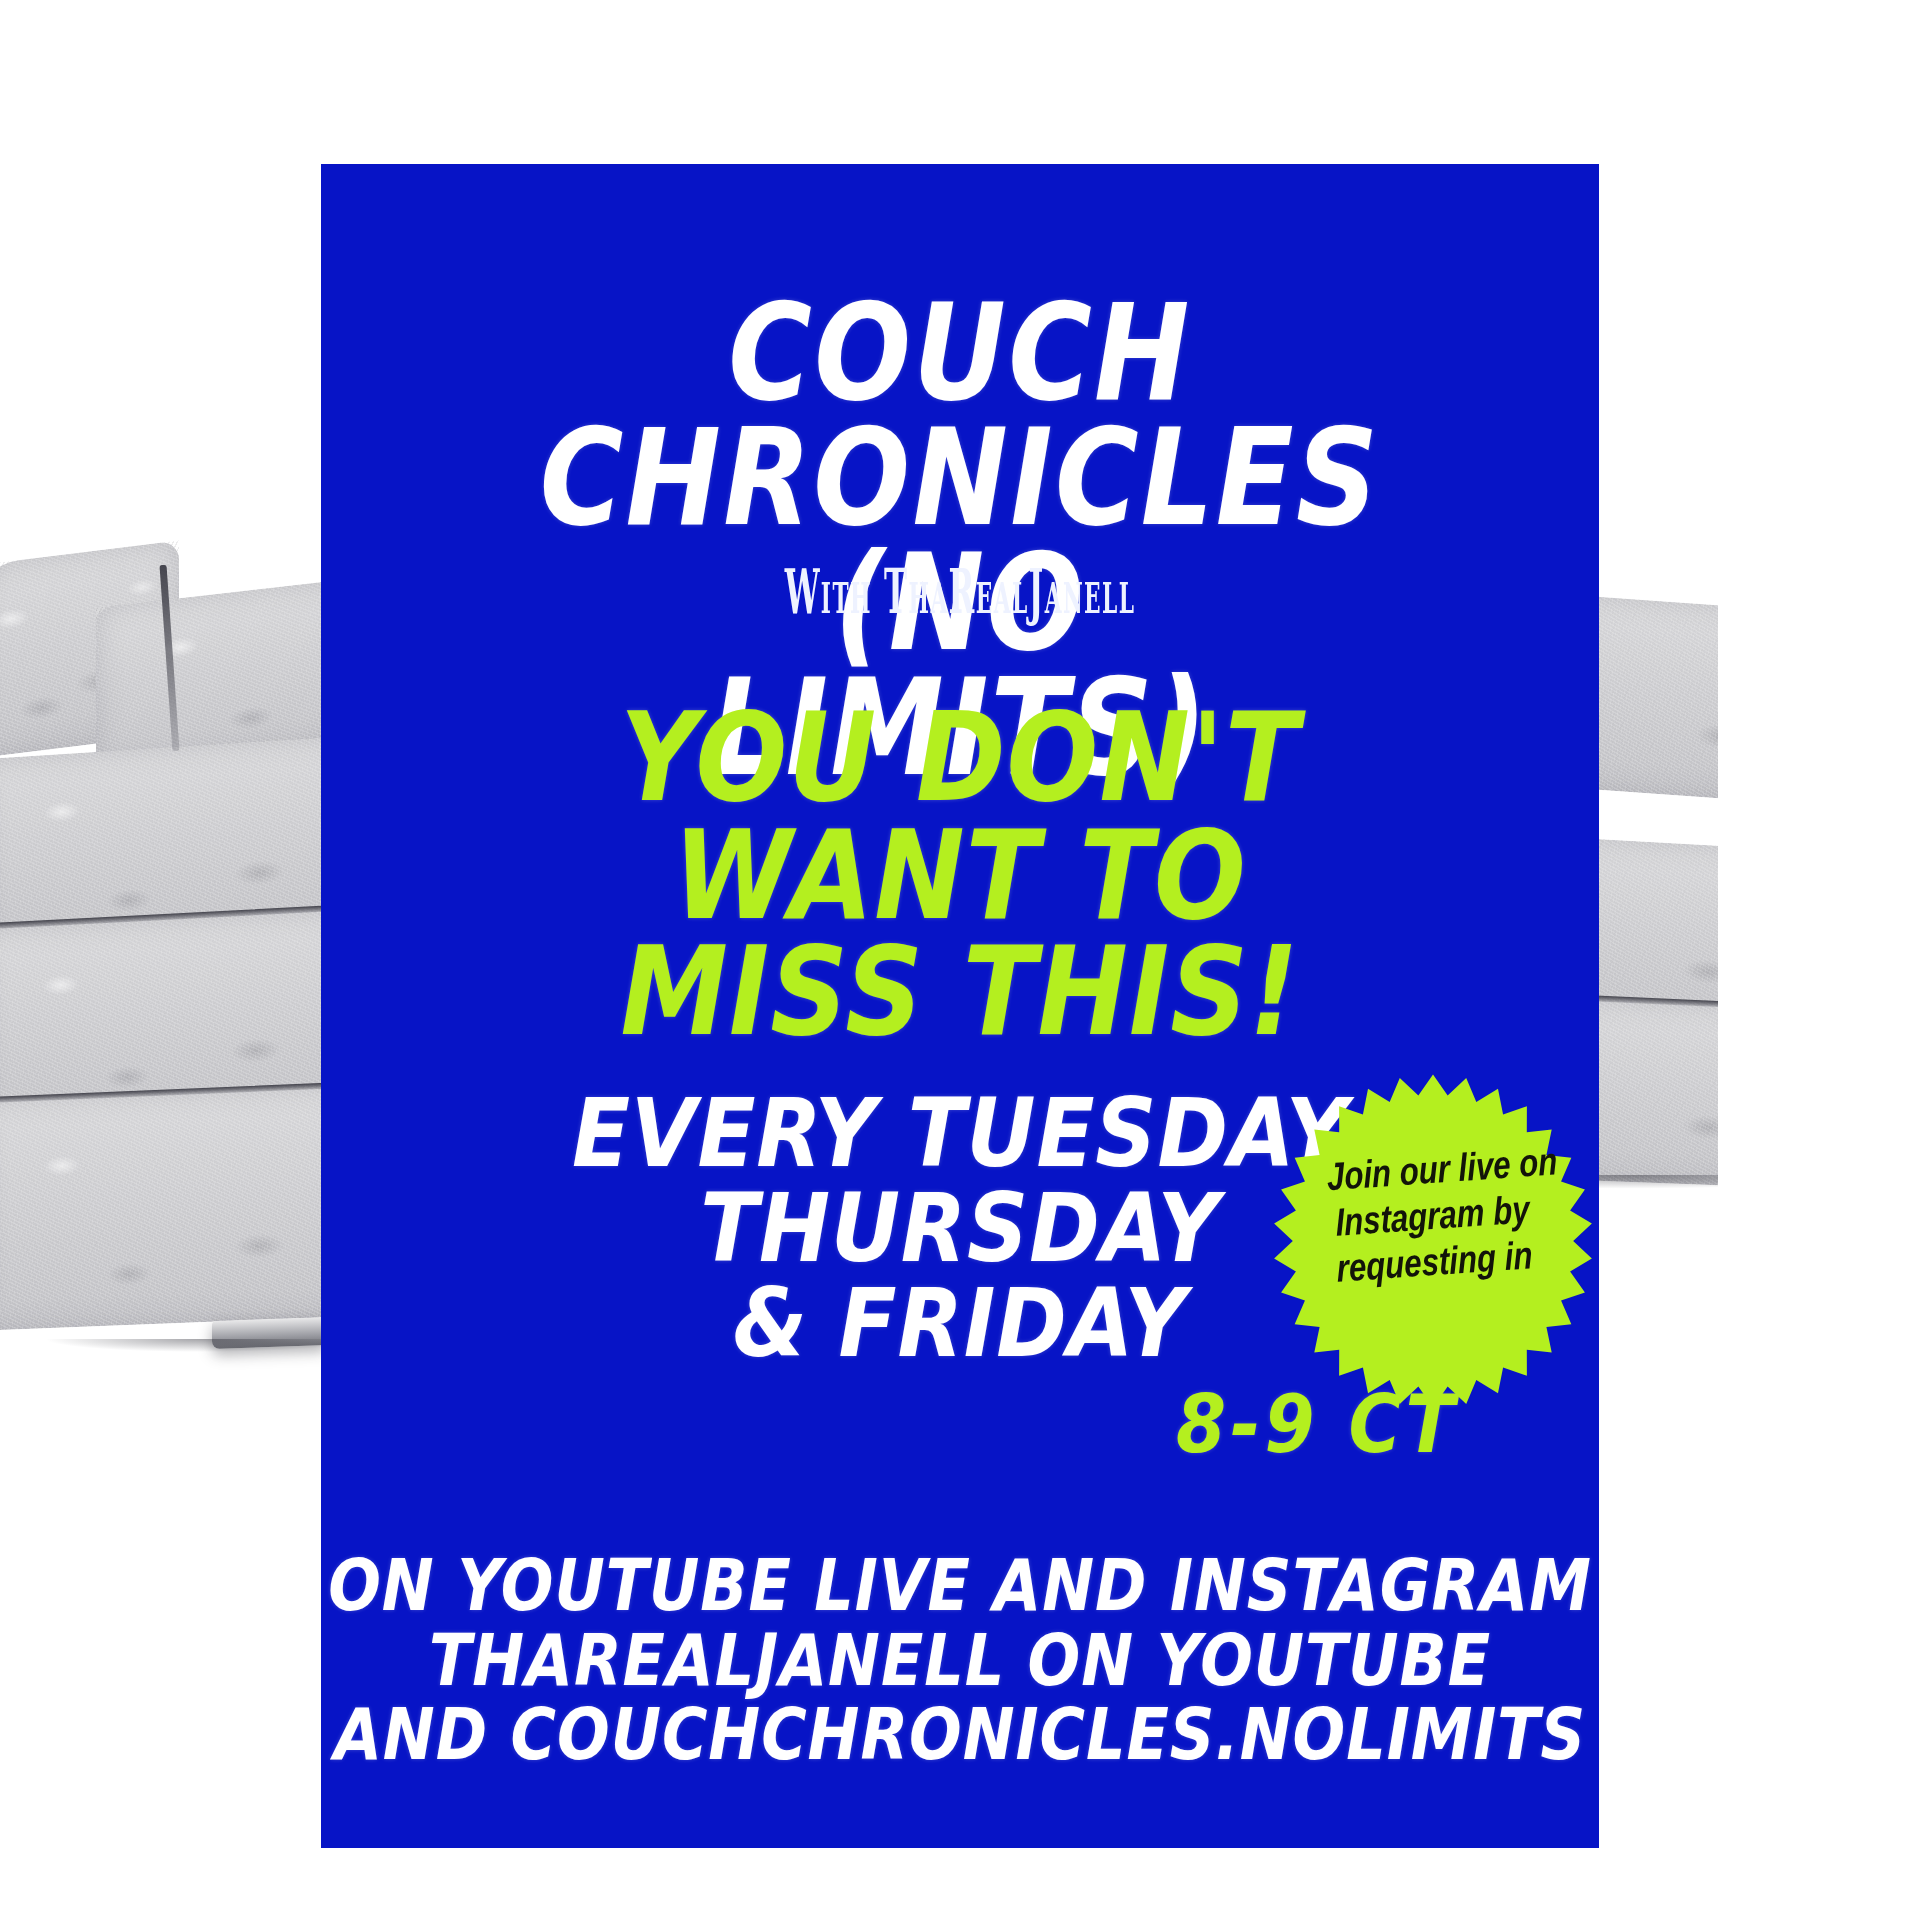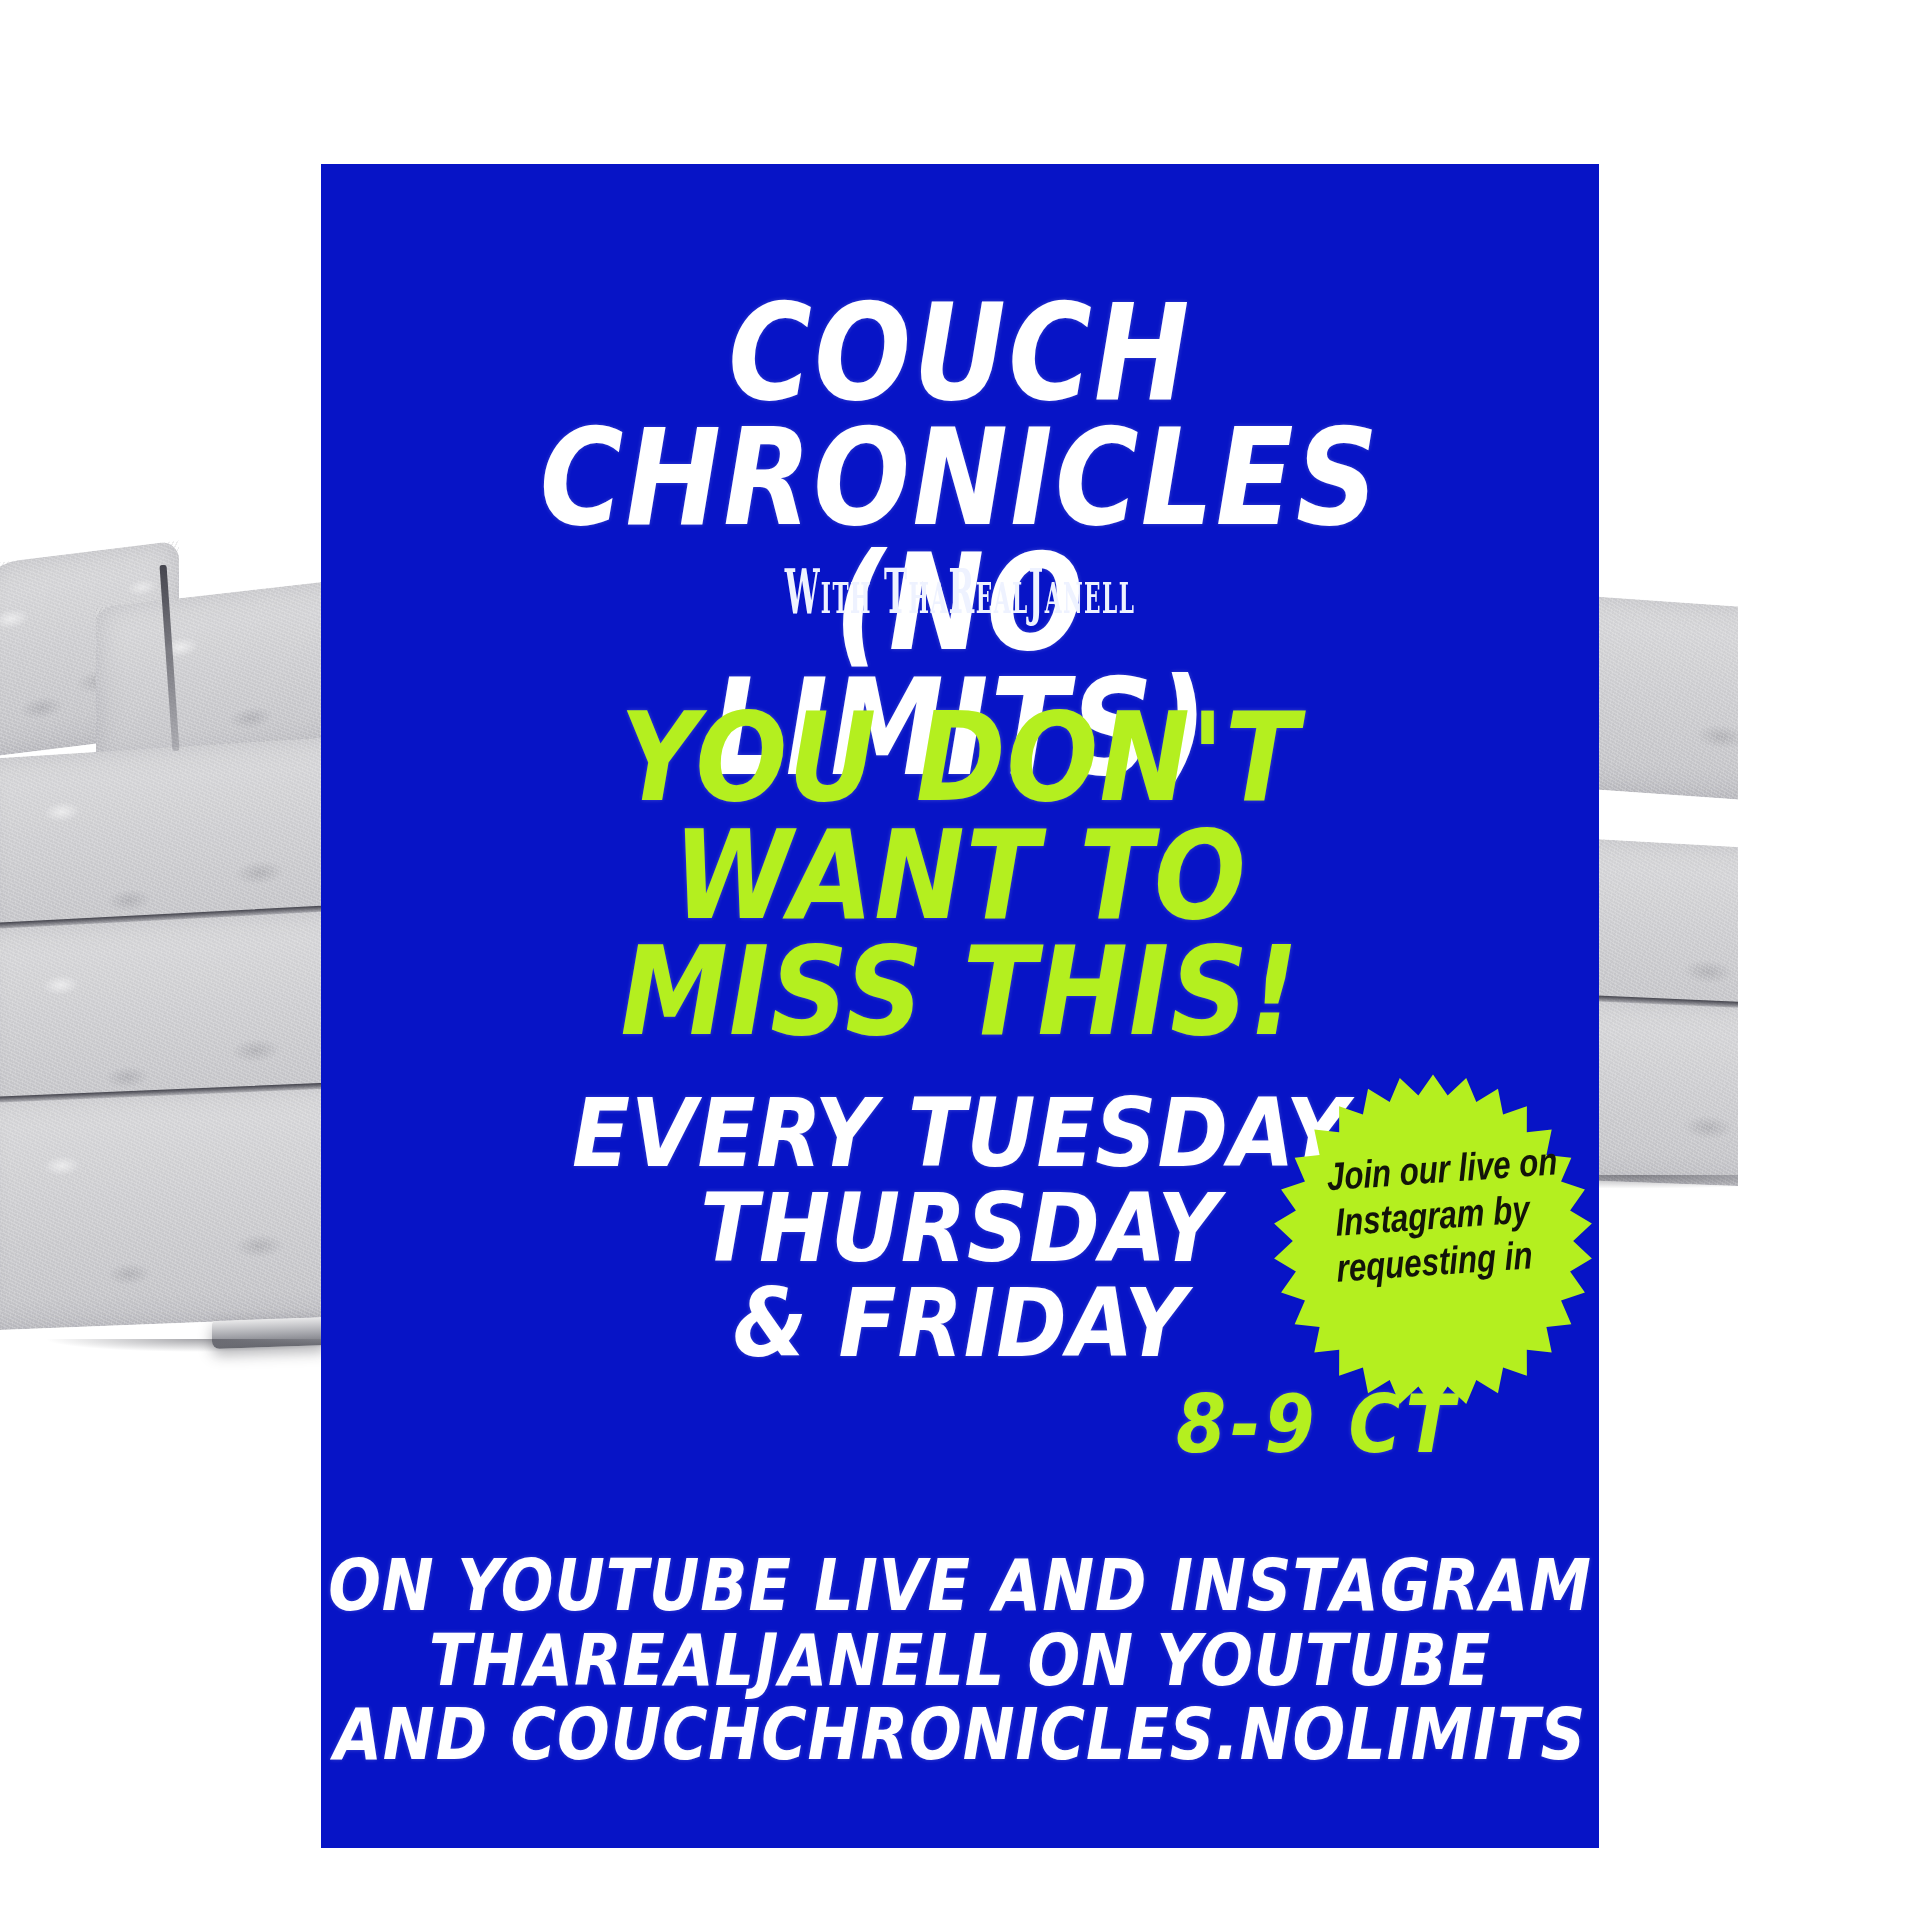--- a/index.html
+++ b/index.html
@@ -1,19 +1,19 @@
 <!DOCTYPE html>
 <html style="font-size:10.3px"><head>
 <meta charset="utf-8">
 <title>Couch Chronicles Flyer</title>
 <style>
   html,body{margin:0;padding:0;background:#ffffff;}
   body{width:1926px;height:1926px;overflow:hidden;font-family:"Liberation Sans",sans-serif;}
 
-  #poster{position:relative;width:1718px;height:1926px;background:#ffffff;overflow:hidden;padding-left:20px;}
+  #poster{position:relative;width:1718px;height:1926px;background:#ffffff;overflow:hidden;}
 
   
   .couch-layer{position:absolute;inset:0;}
 
   .fab{
     background:
       radial-gradient(ellipse 26px 14px at 18% 30%, rgba(255,255,255,.55), rgba(255,255,255,0) 70%),
       radial-gradient(ellipse 35px 16.7px at 62% 68%, rgba(120,120,126,.30), rgba(0,0,0,0) 72%),
       radial-gradient(ellipse 22px 11.6px at 82% 22%, rgba(255,255,255,.45), rgba(255,255,255,0) 70%),
       radial-gradient(ellipse 31px 15.4px at 33% 78%, rgba(110,110,118,.26), rgba(0,0,0,0) 72%),

